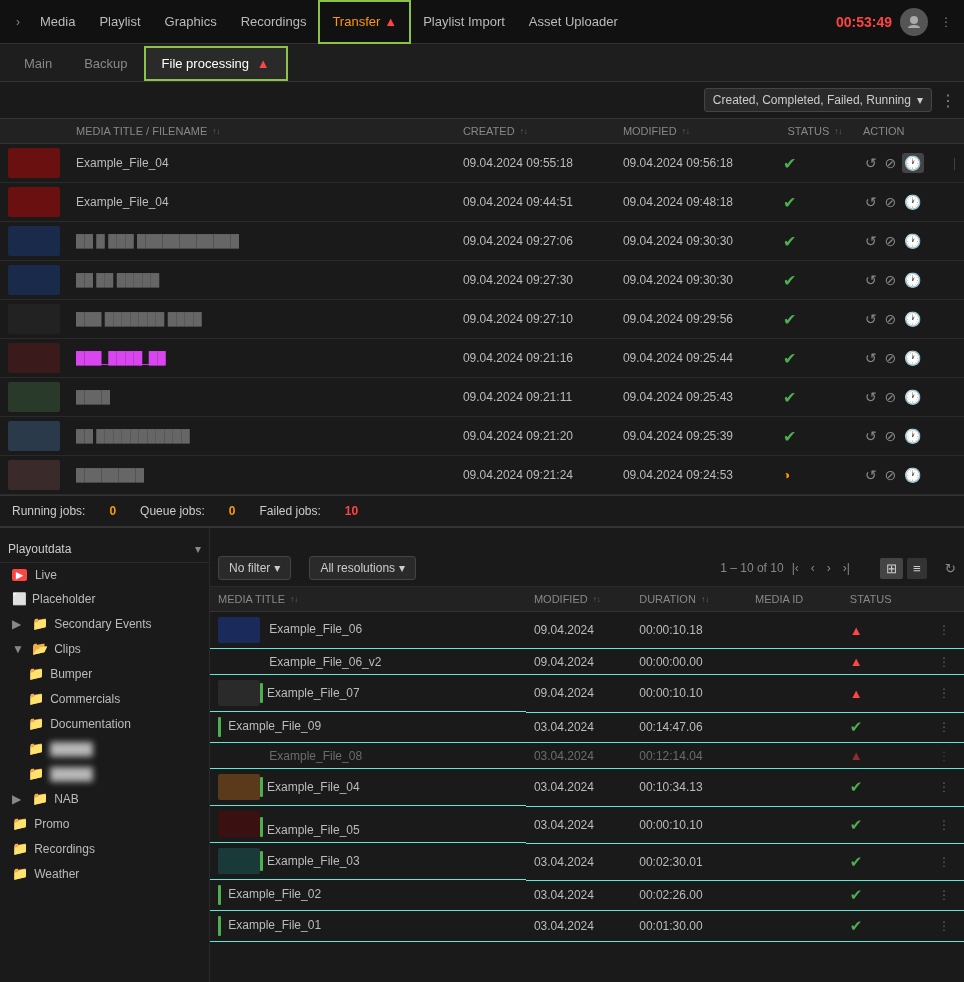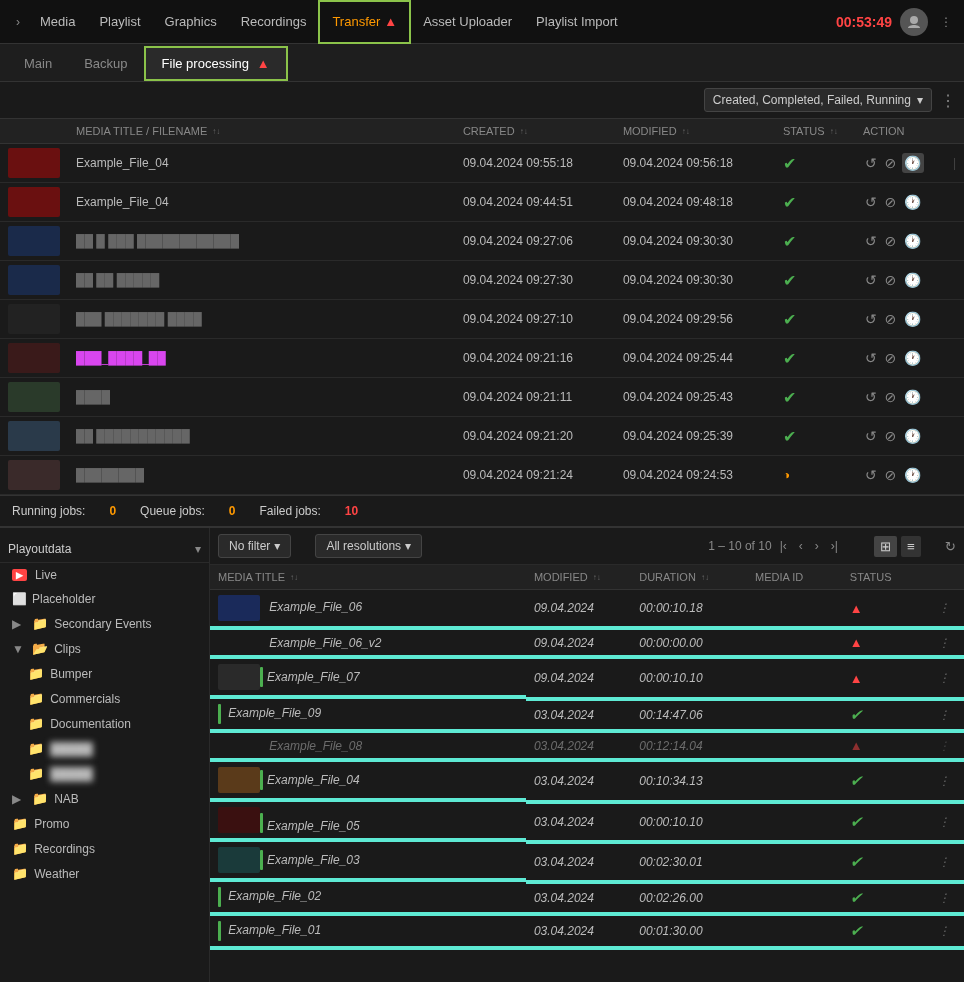--- a/index.html
+++ b/index.html
@@ -54,31 +54,31 @@
     .playout-arrow { color: #888; }
 
     .tree-item { display: flex; align-items: center; padding: 5px 8px 5px 12px; cursor: pointer; color: #bbb; font-size: 12px; gap: 6px; }
     .tree-expand { width: 14px; color: #888; }
     .folder-icon { color: #f90; font-size: 13px; }
     .sub-item { padding-left: 28px; }
     .live-icon { background: #f44; color: #fff; font-size: 9px; padding: 1px 4px; border-radius: 2px; font-weight: bold; margin-right: 2px; }
 
     
     .main-content { flex: 1; display: flex; flex-direction: column; overflow: hidden; }
-    .content-toolbar { display: flex; align-items: center; padding: 6px 8px; border-bottom: 1px solid #2a2a2a; gap: 24px; }
+    .content-toolbar { display: flex; align-items: center; padding: 6px 8px; border-bottom: 1px solid #2a2a2a; gap: 18px; margin-top: 22px; }
     .filter-btn { background: #2a2a2a; border: 1px solid #444; color: #ccc; padding: 4px 10px; font-size: 12px; border-radius: 3px; display: flex; align-items: center; gap: 4px; cursor: pointer; }
     .pagination { margin-left: auto; display: flex; align-items: center; gap: 4px; color: #888; font-size: 12px; }
     .page-btn { background: none; border: none; color: #888; cursor: pointer; font-size: 12px; padding: 2px 4px; }
     .view-icons { display: flex; gap: 4px; margin-left: 8px; }
     .view-btn { background: #333; border: none; color: #ccc; padding: 3px 6px; cursor: pointer; border-radius: 2px; }
     .refresh-btn { background: none; border: none; color: #888; cursor: pointer; }
 
     .content-table { width: 100%; border-collapse: collapse; }
     .content-table th { background: #222; color: #888; font-size: 11px; padding: 6px 8px; text-align: left; border-bottom: 1px solid #333; font-weight: normal; cursor: pointer; }
-    .content-table td { padding: 5px 8px; border-bottom: 4px solid #5eead4; vertical-align: middle; font-size: 12px; color: #bbb; font-style: italic; }
+    .content-table td { padding: 5px 8px; border-bottom: 1px solid #5eead4; vertical-align: middle; font-size: 12px; color: #bbb; }
 
     .media-thumb { width: 42px; height: 26px; background: #333; border-radius: 2px; display: inline-block; vertical-align: middle; margin-right: 6px; }
     .media-thumb.blue { background: #1a2a5a; }
 
     .status-green { color: #4caf50; font-size: 15px; }
     .status-red-tri { color: #f44; font-size: 13px; }
     .row-dots { color: #666; cursor: pointer; padding: 0 4px; }
 
     .green-bar { width: 3px; height: 20px; background: #4caf50; display: inline-block; vertical-align: middle; margin-right: 4px; border-radius: 1px; }
 
@@ -97,22 +97,22 @@
 <div class="top-nav">
   <span class="nav-expand">›</span>
   <div class="nav-item">Media</div>
   <div class="nav-item">Playlist</div>
   <div class="nav-item">Graphics</div>
   <div class="nav-item">Recordings</div>
   <div class="nav-item active" style="border:2px solid #8bc34a; color:#f90;">
     <span>Transfer</span>
     <span style="color:#f44; margin-left:4px;">▲</span>
   </div>
+  <div class="nav-item">Playlist Import</div>
   <div class="nav-item">Asset Uploader</div>
-  <div class="nav-item">Playlist Import</div>
   <div class="nav-time">00:53:49</div>
   <div class="nav-avatar">
     <svg width="16" height="16" viewBox="0 0 16 16">
         <circle cx="8" cy="6" r="4" fill="#aaa"></circle>
         <path d="M2 14c0-4 12-4 12 0" fill="#aaa"></path>
       </svg>
   </div>
   <div class="nav-dots">⋮</div>
 </div>
 
@@ -135,21 +135,21 @@
     <div class="filter-dots">⋮</div>
   </div>
 
   <table class="upper-table">
     <thead>
       <tr>
         <th style="width:52px;"></th>
         <th>MEDIA TITLE / FILENAME <span class="sort-arrows">↑↓</span></th>
         <th style="width:160px;">CREATED <span class="sort-arrows">↑↓</span></th>
         <th style="width:160px;">MODIFIED <span class="sort-arrows">↑↓</span></th>
-        <th style="width:80px;">STATUS <span class="sort-arrows">↑↓</span></th>
+        <th style="width:80px;text-align:center;">STATUS <span class="sort-arrows">↑↓</span></th>
         <th style="width:90px;">ACTION</th>
         <th style="width:12px;"></th>
       </tr>
     </thead>
     <tbody>
 
       <tr>
         <td>
             <div class="thumb-placeholder thumb-red" style="background:#6a1010;"></div>
           </td>

